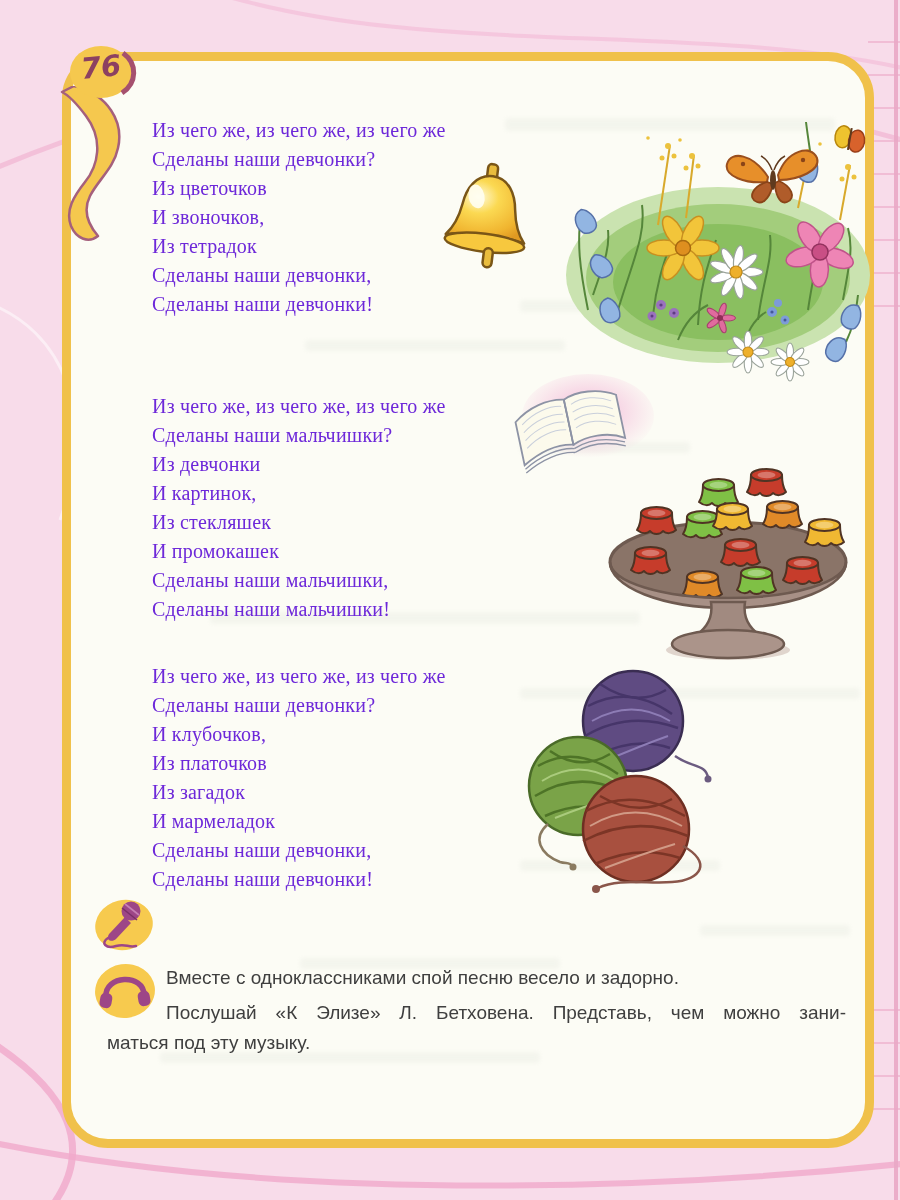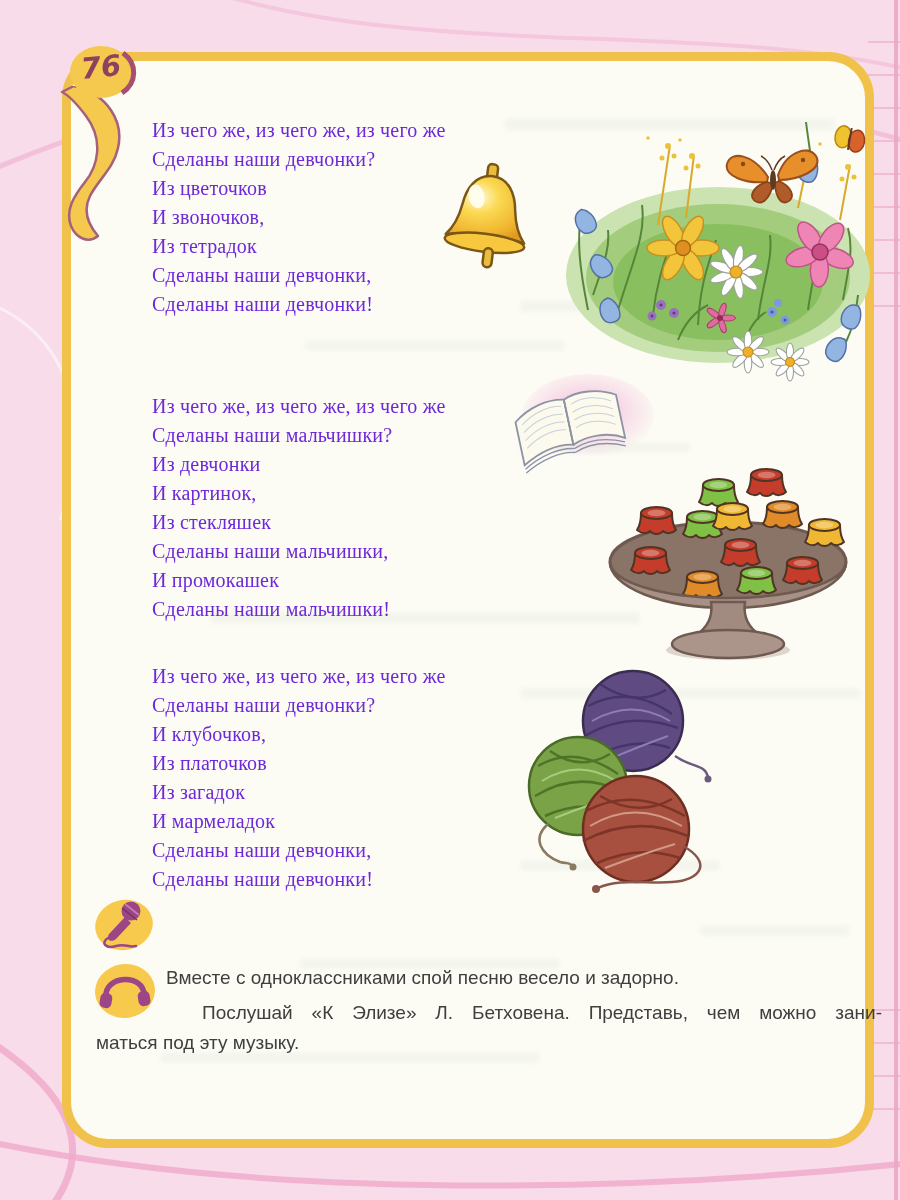--- a/index.html
+++ b/index.html
@@ -16,21 +16,21 @@
   .badge-num{position:absolute;left:0;top:6px;width:66px;text-align:center;
              font-family:"DejaVu Sans",sans-serif;font-weight:bold;font-style:italic;
              font-size:29px;color:#8c4161;transform:rotate(-6deg);}
   .swirl{position:absolute;left:58px;top:86px;z-index:4;}
   .verse{position:absolute;z-index:3;font-family:Liberation Serif, serif;
          font-size:20px;line-height:29px;color:#6d28d9;letter-spacing:.2px;}
   .vline{white-space:nowrap;}
   .illus{position:absolute;z-index:3;}
   .task-icon{position:absolute;z-index:4;}
   .task-text{position:absolute;z-index:4;font-size:19px;line-height:30px;color:#3f3f3f;}
-  .justify{text-align:justify;text-align-last:justify;margin-left:36px;}
+  .justify{text-align:justify;text-align-last:justify;}
 </style>
 </head>
 <body>
 
 <div class="canvas">
 
   <svg class="bg-decor" width="900" height="1200">
     <path d="M -20,175 C 250,55 560,40 920,145" fill="none" stroke="#f2b7d3" stroke-width="5" opacity="0.75"></path>
     <path d="M 200,-12 C 420,62 700,18 920,72" fill="none" stroke="#f2b7d3" stroke-width="4" opacity="0.55"></path>
     <path d="M -20,1035 C 70,1090 100,1150 45,1215" fill="none" stroke="#f0a9cb" stroke-width="7" opacity="0.8"></path>
@@ -90,22 +90,22 @@
     <div class="vline">Сделаны наши девчонки,</div>
     <div class="vline">Сделаны наши девчонки!</div>
   </div>
 
   <div class="verse" style="left:152px;top:392px">
     <div class="vline">Из чего же, из чего же, из чего же</div>
     <div class="vline">Сделаны наши мальчишки?</div>
     <div class="vline">Из девчонки</div>
     <div class="vline">И картинок,</div>
     <div class="vline">Из стекляшек</div>
+    <div class="vline">И промокашек</div>
     <div class="vline">Сделаны наши мальчишки,</div>
-    <div class="vline">И промокашек</div>
     <div class="vline">Сделаны наши мальчишки!</div>
   </div>
 
   <div class="verse" style="left:152px;top:662px">
     <div class="vline">Из чего же, из чего же, из чего же</div>
     <div class="vline">Сделаны наши девчонки?</div>
     <div class="vline">И клубочков,</div>
     <div class="vline">Из платочков</div>
     <div class="vline">Из загадок</div>
     <div class="vline">И мармеладок</div>
@@ -402,15 +402,15 @@
   </svg>
   <div class="task-text" style="left:166px;top:963px;width:600px">Вместе с одноклассниками спой песню весело и задорно.</div>
 
   <svg class="task-icon" style="left:92px;top:960px" width="66" height="62" viewBox="0 0 66 62">
     <ellipse cx="33" cy="31" rx="30" ry="27" fill="#f7ca4e" transform="rotate(-8 33 31)"></ellipse>
     <path d="M14,37 C12,15 52,13 52,35" fill="none" stroke="#9d4687" stroke-width="5.5" stroke-linecap="round"></path>
     <rect x="8" y="33" width="12" height="15" rx="5" fill="#9d4687" transform="rotate(10 14 40)"></rect>
     <rect x="46" y="31" width="12" height="15" rx="5" fill="#9d4687" transform="rotate(-10 52 38)"></rect>
   </svg>
   <div class="task-text justify" style="left:166px;top:998px;width:680px">Послушай «К Элизе» Л. Бетховена. Представь, чем можно зани-</div>
-  <div class="task-text" style="left:96px;top:1028px;width:680px">маться под эту музыку.</div>
+  <div class="task-text" style="left:107px;top:1028px;width:680px">маться под эту музыку.</div>
 
 </div>
 
 </body></html>

